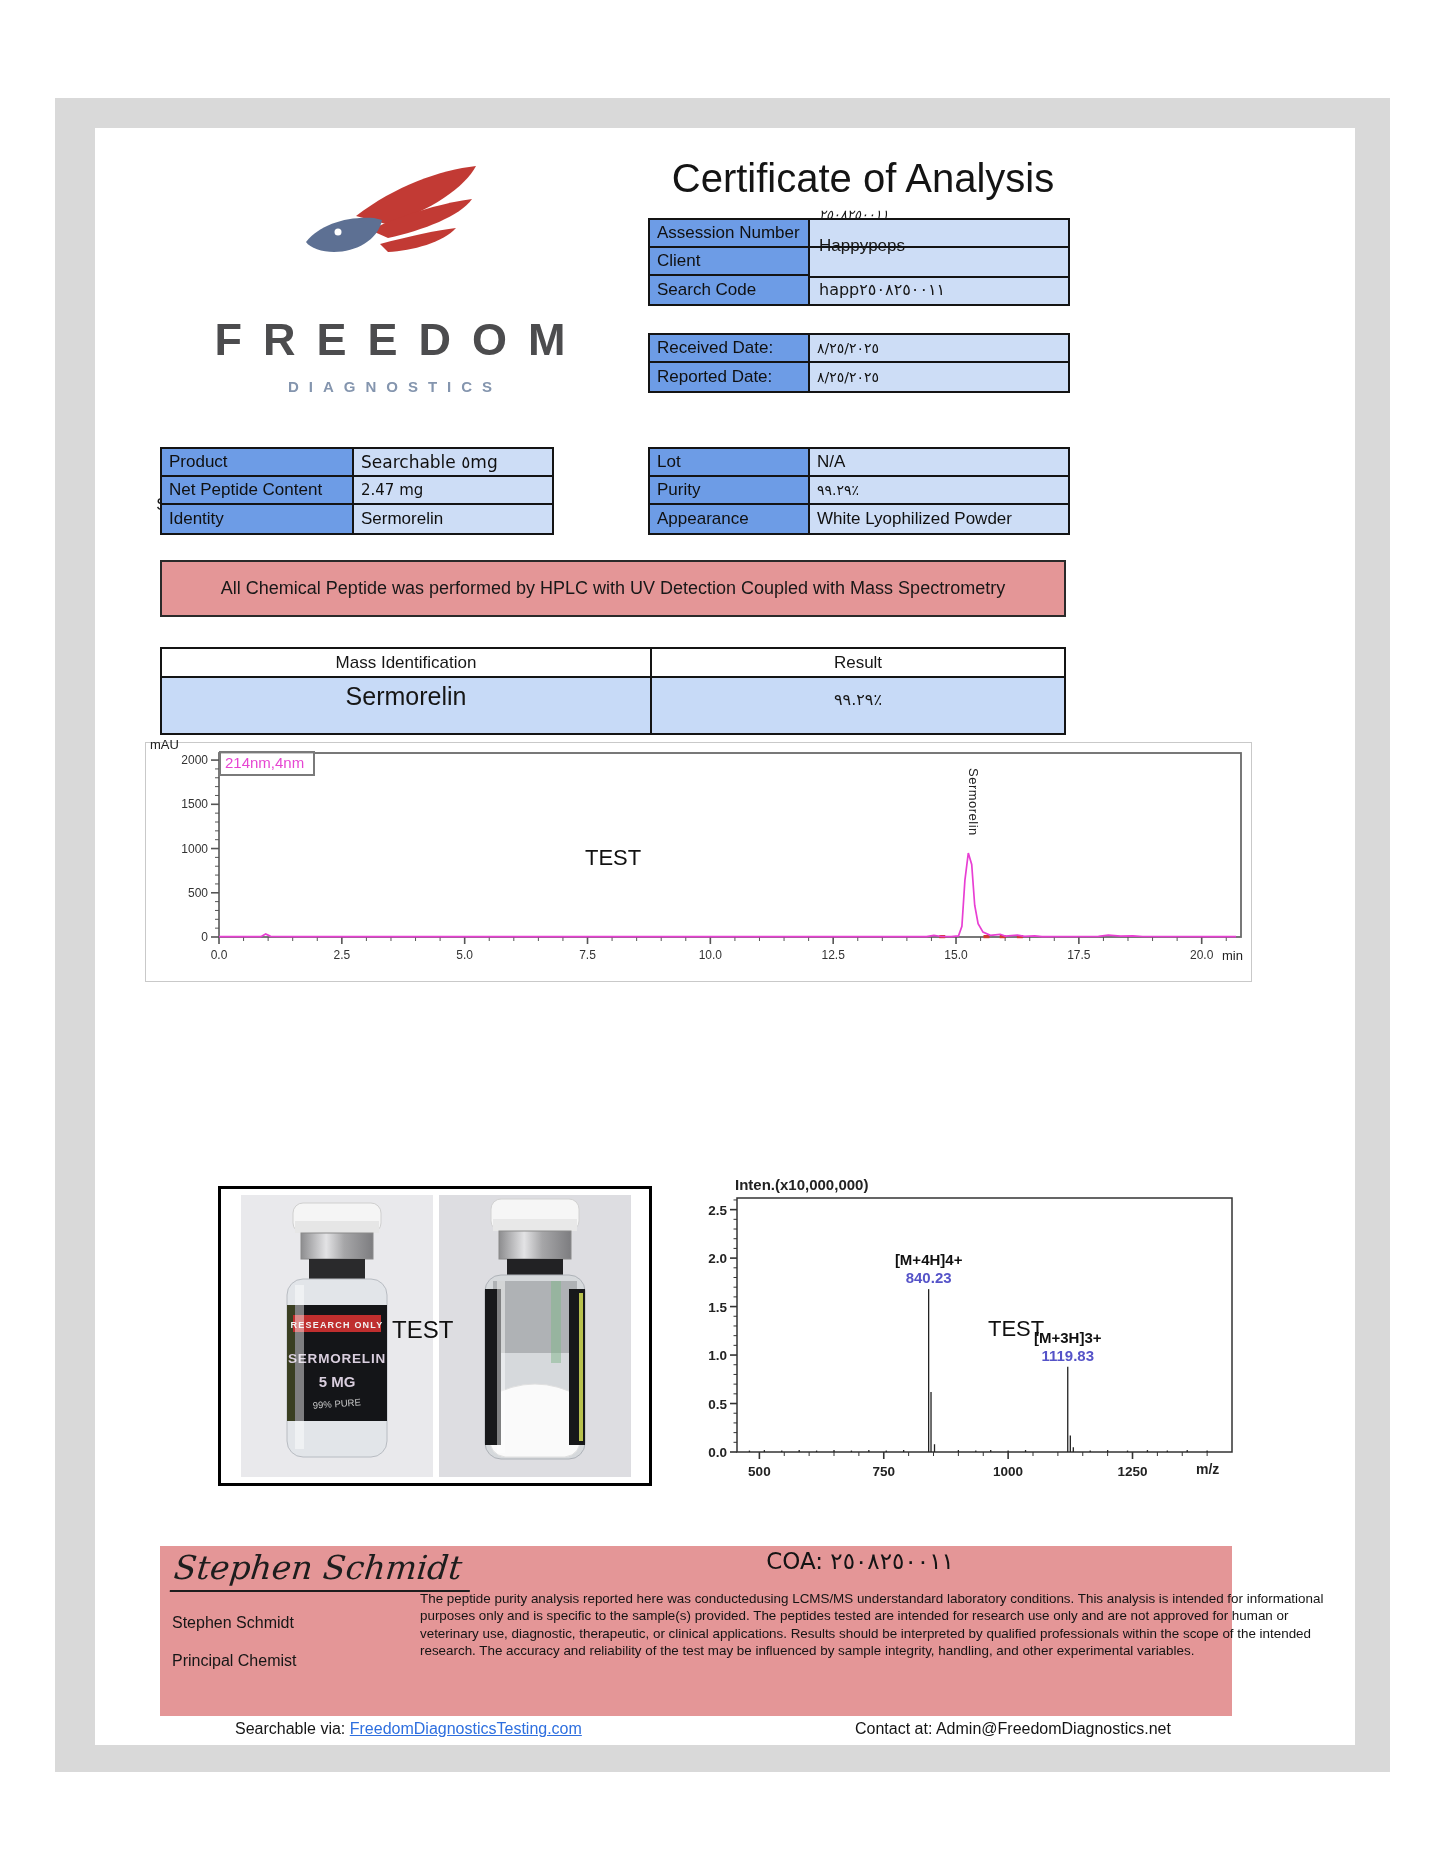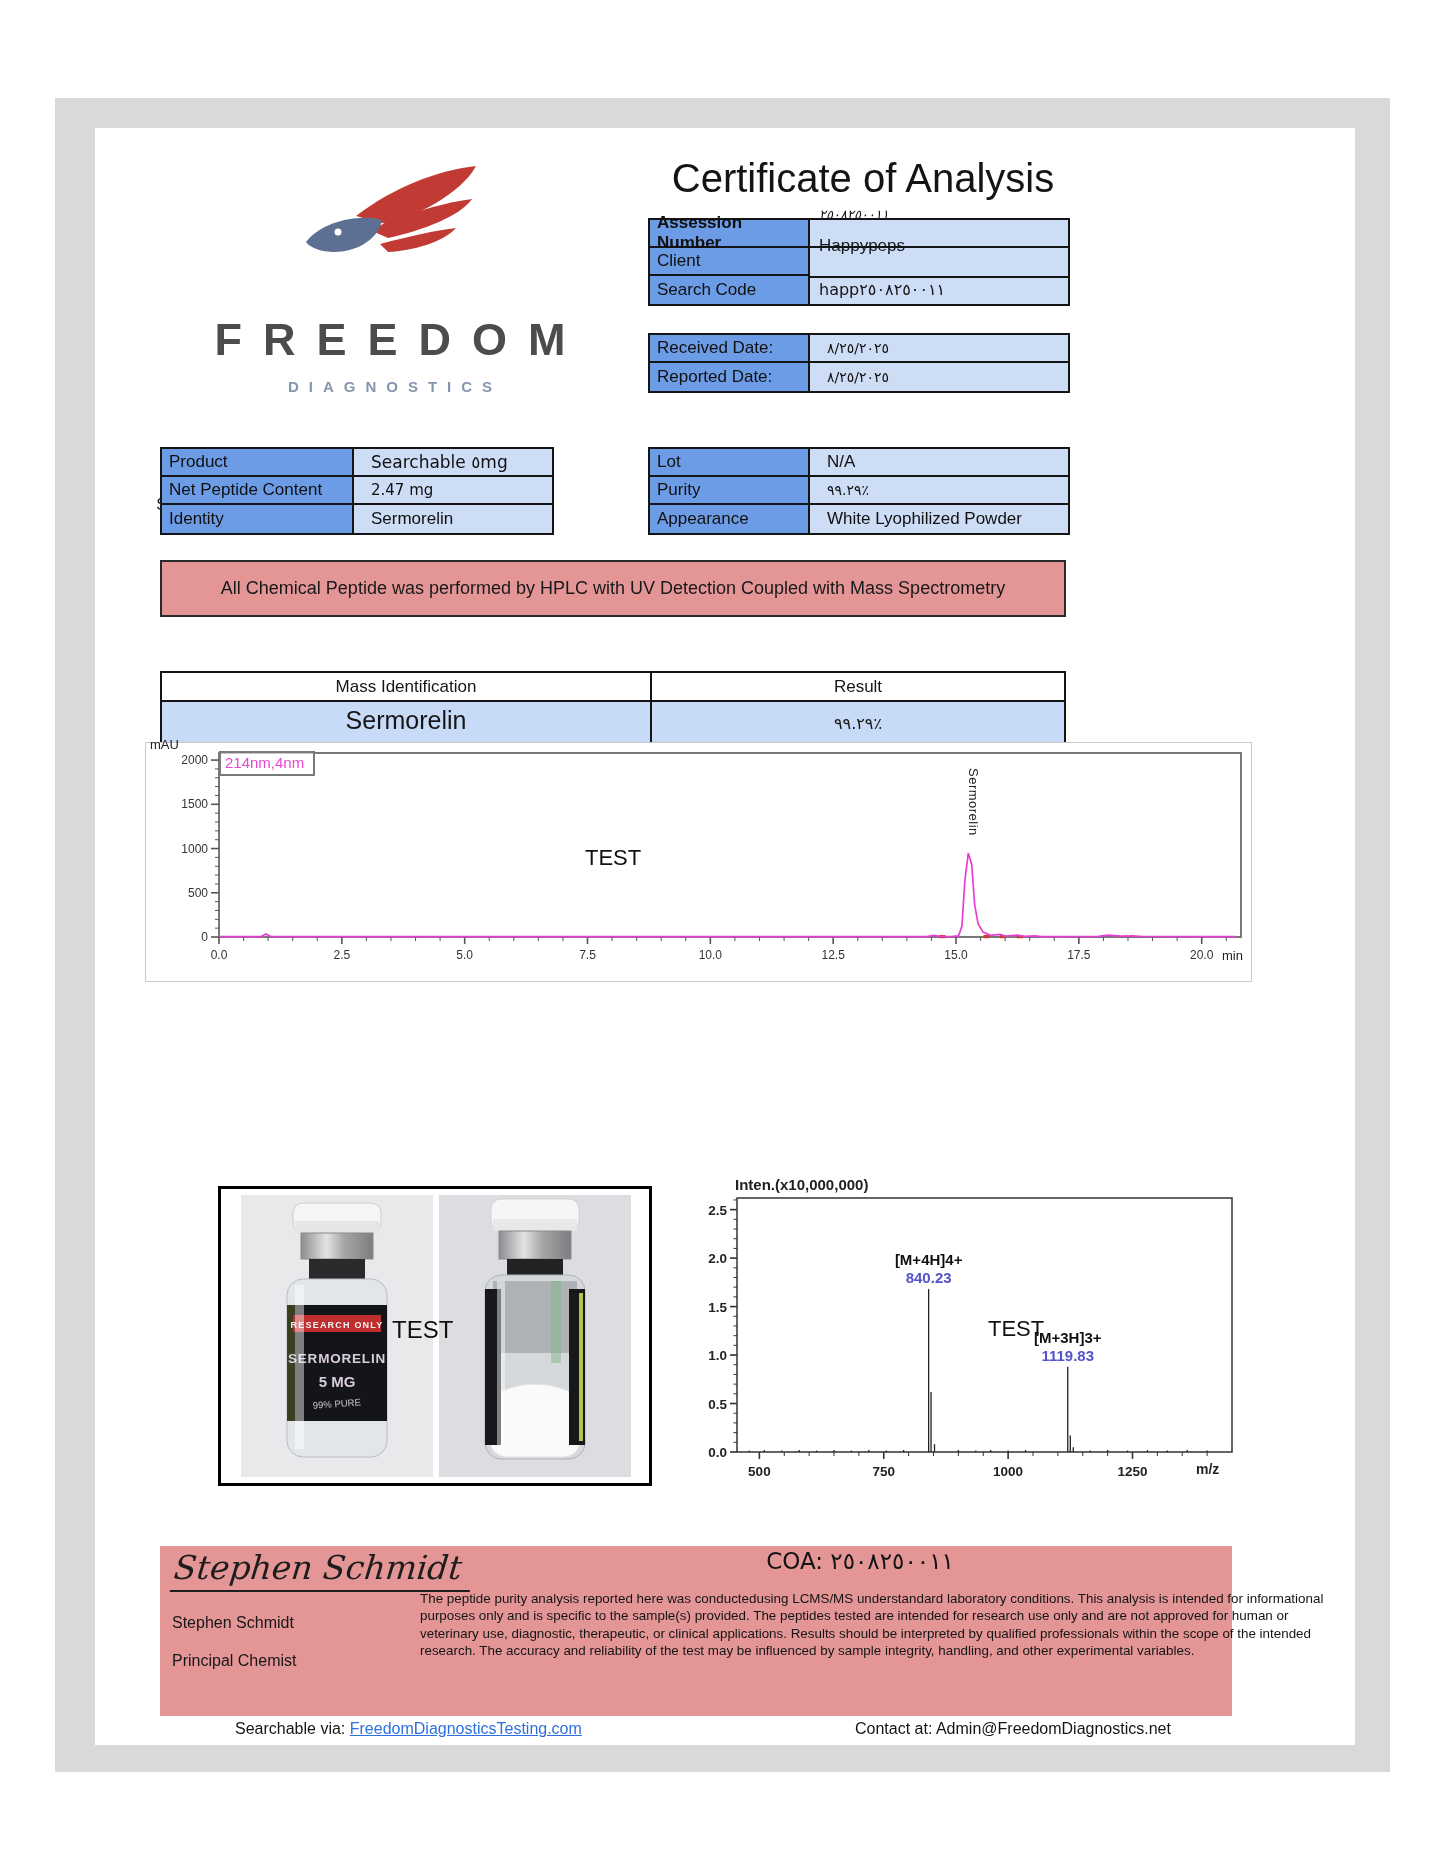--- a/index.html
+++ b/index.html
@@ -15,32 +15,32 @@
   .logo-name{font-size:45px;font-weight:bold;letter-spacing:21px;margin-right:-21px;color:#4c4c4e;margin-top:6px;}
   .logo-sub{font-size:15px;font-weight:bold;letter-spacing:10px;margin-right:-10px;color:#8495ae;margin-top:12px;}
   .tagline{left:160px;top:462px;width:400px;text-align:center;font-size:16.5px;color:#1c1c1c;}
   .search-line{left:120px;top:495px;width:430px;text-align:center;font-size:16.5px;}
   a.lnk{color:#2e6fdf;text-decoration:underline;cursor:pointer;}
 
   .tbl{position:absolute;display:grid;border:2px solid #141414;background:#cdddf6;}
   .tbl .lc{background:#6d9ce6;border-right:2px solid #141414;border-bottom:2px solid #141414;
            font-size:17px;display:flex;align-items:center;padding:0 7px;box-sizing:border-box;color:#101010;}
   .tbl .vc{background:#cdddf6;border-bottom:2px solid #141414;font-size:17px;display:flex;align-items:center;
-           padding:0 17px;box-sizing:border-box;color:#101010;}
+           padding:0 7px;box-sizing:border-box;color:#101010;}
   .tbl .last{border-bottom:none;}
   .ar{font-family:"DejaVu Sans",sans-serif;}
 
   .acc-vcol{grid-column:2;grid-row:1/4;position:relative;background:#cdddf6;}
   .acc-hline{position:absolute;left:0;width:100%;height:2px;background:#141414;z-index:3;}
   .acc-val{position:absolute;left:9px;z-index:2;white-space:nowrap;}
 
   .banner{left:160px;top:560px;width:906px;height:57px;background:#e49697;border:2px solid #2a2a2a;
           display:flex;align-items:center;justify-content:center;font-size:18px;color:#181818;box-sizing:border-box;}
 
-  .mass-tbl{left:160px;top:671px;width:906px;border:2px solid #141414;display:grid;
+  .mass-tbl{left:160px;top:647px;width:906px;border:2px solid #141414;display:grid;
             grid-template-columns:490px 1fr;grid-template-rows:29px 55px;box-sizing:border-box;}
   .mass-h{background:#ffffff;border-bottom:2px solid #141414;display:flex;align-items:center;justify-content:center;font-size:17px;}
   .mass-hl{border-right:2px solid #141414;}
   .mass-d{background:#c7daf7;display:flex;align-items:flex-start;justify-content:center;padding-top:4px;box-sizing:border-box;}
   .mass-dl{border-right:2px solid #141414;font-size:25px;}
   .mass-dr{font-size:16px;padding-top:12px;}
 
   .chart-box{left:145px;top:742px;width:1105px;height:238px;border:1px solid #c9c9c9;background:#fff;}
   .chart-label{font-size:13px;color:#222;}
   .channel-box{left:219px;top:751px;width:96px;height:25px;border:2px solid #7a7a7a;box-sizing:border-box;
@@ -88,21 +88,21 @@
 
   <div class="abs tagline">Proudly Owned and Operated in the USA</div>
   <div class="abs search-line">
     <span>Searchable via:</span>
     <a class="lnk">FreedomDiagnosticsTesting.com</a>
   </div>
 
   <div class="abs doc-title">Certificate of Analysis</div>
 
   <div class="tbl" style="left:648px;top:218px;width:418px;grid-template-columns:160px 1fr;grid-template-rows:28px 28px 28px;overflow:visible;">
-    <div class="lc" style="grid-column:1;grid-row:1;font-weight:bold;">Assession Number</div>
+    <div class="lc" style="grid-column:1;grid-row:1;">Assession Number</div>
     <div class="lc" style="grid-column:1;grid-row:2;">Client</div>
     <div class="lc last" style="grid-column:1;grid-row:3;">Search Code</div>
     <div class="acc-vcol">
       <div class="acc-hline" style="top:26px;"></div>
       <div class="acc-hline" style="top:56px;"></div>
       <div class="acc-val ar" style="top:-13px;font-size:13px;font-style:italic;">٢٥٠٨٢٥٠٠١١</div>
       <div class="acc-val" style="top:16px;font-size:17px;">Happypeps</div>
       <div class="acc-val ar" style="top:60px;font-size:16px;">happ٢٥٠٨٢٥٠٠١١</div>
     </div>
   </div>

